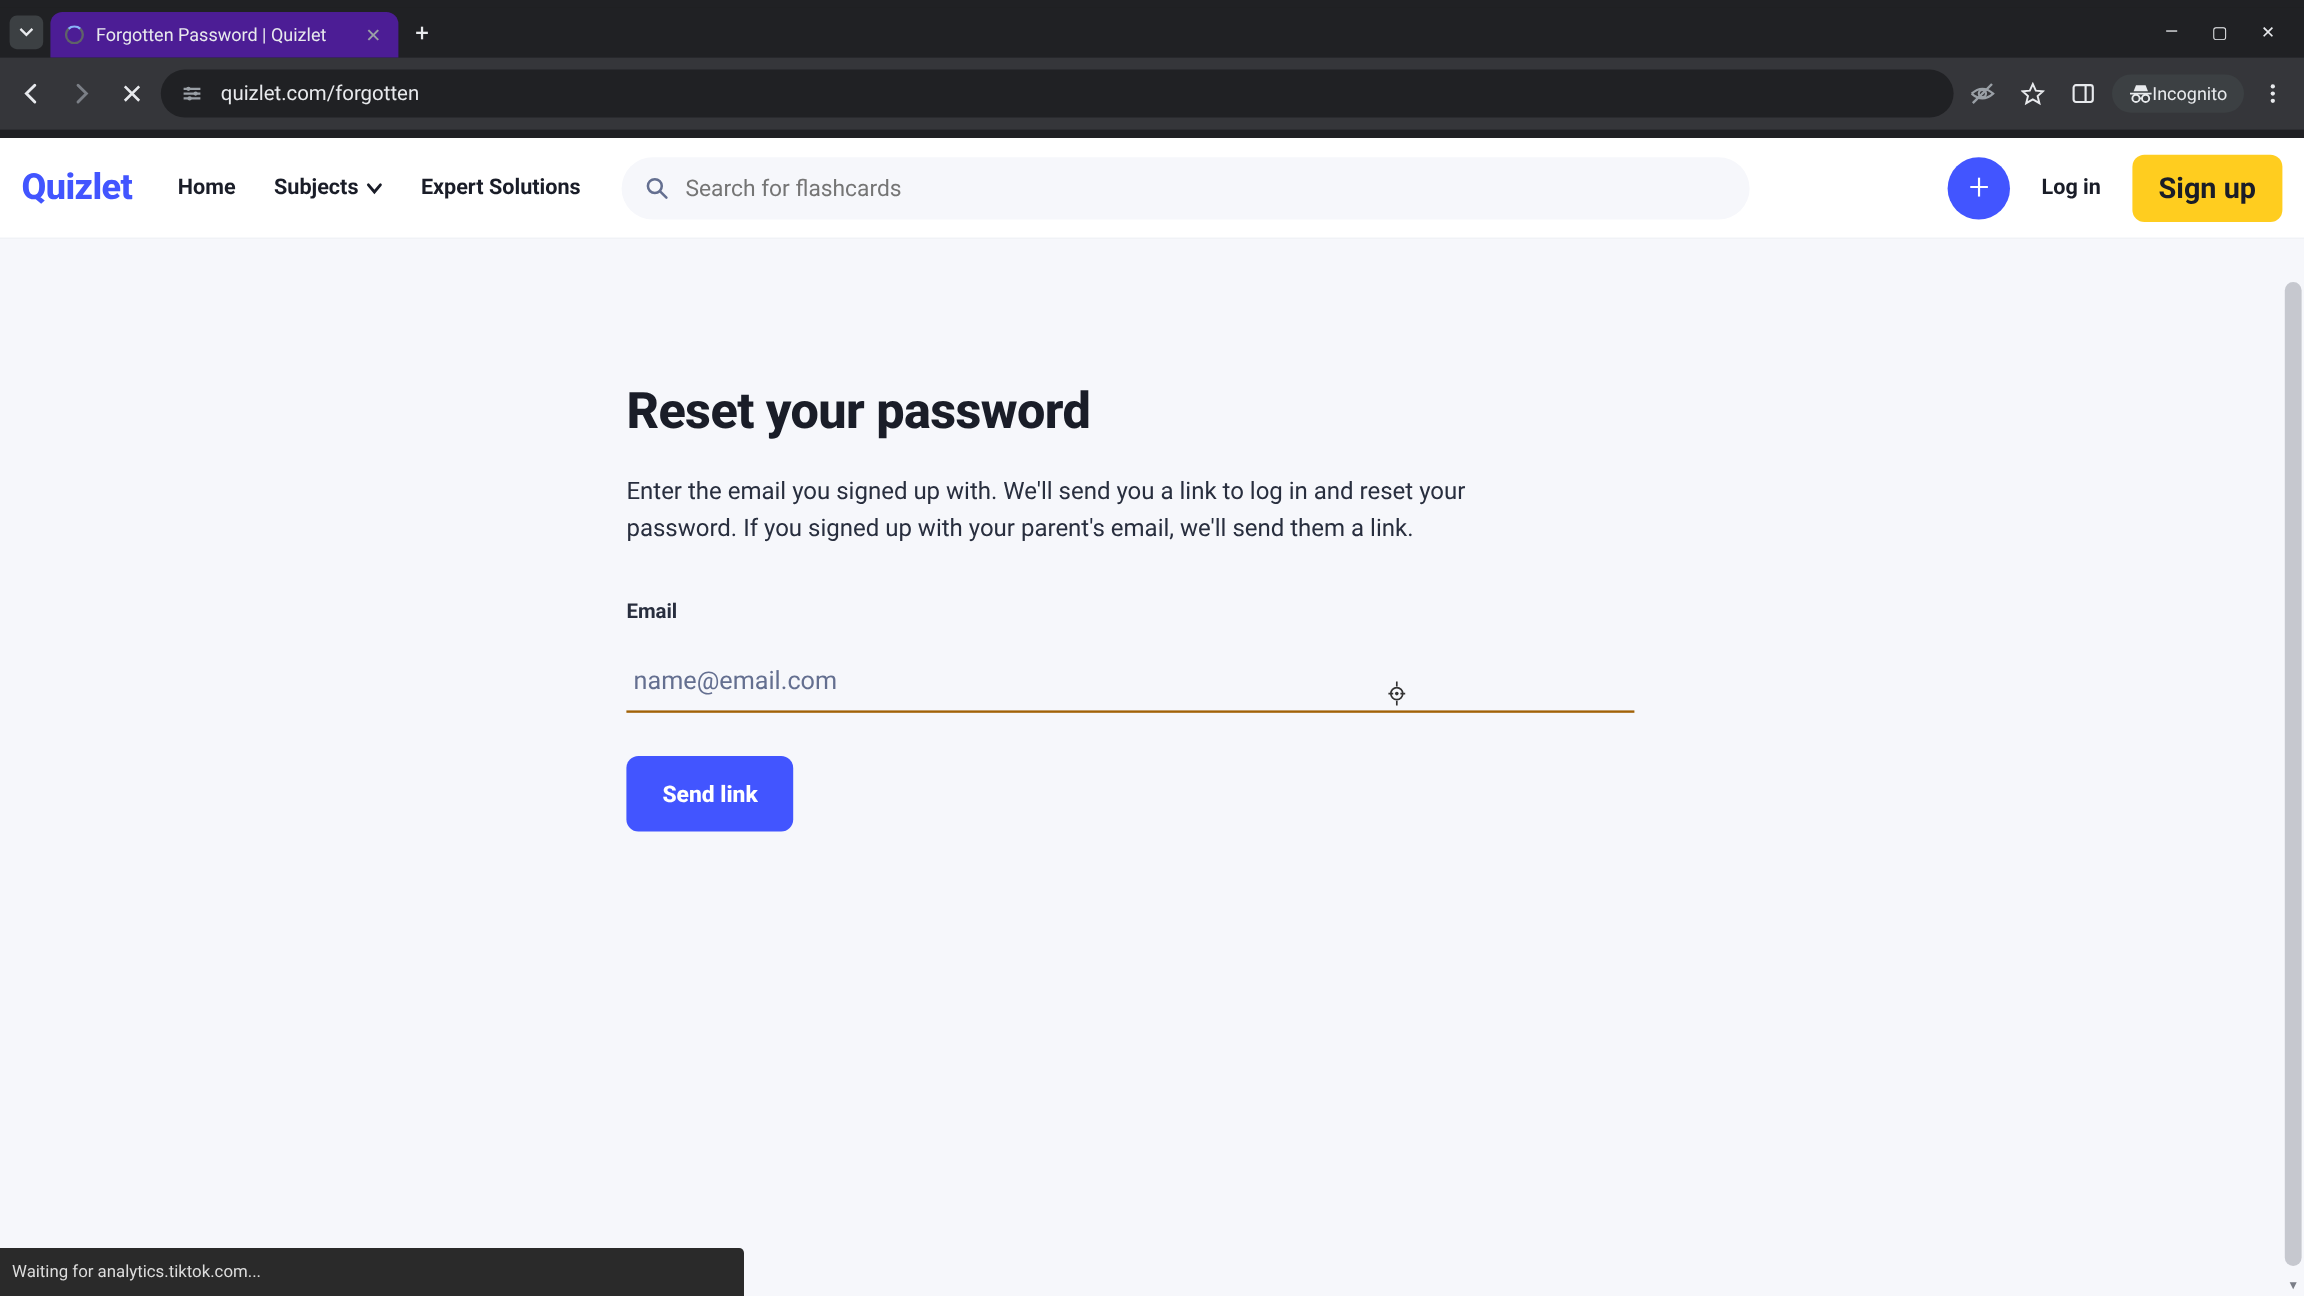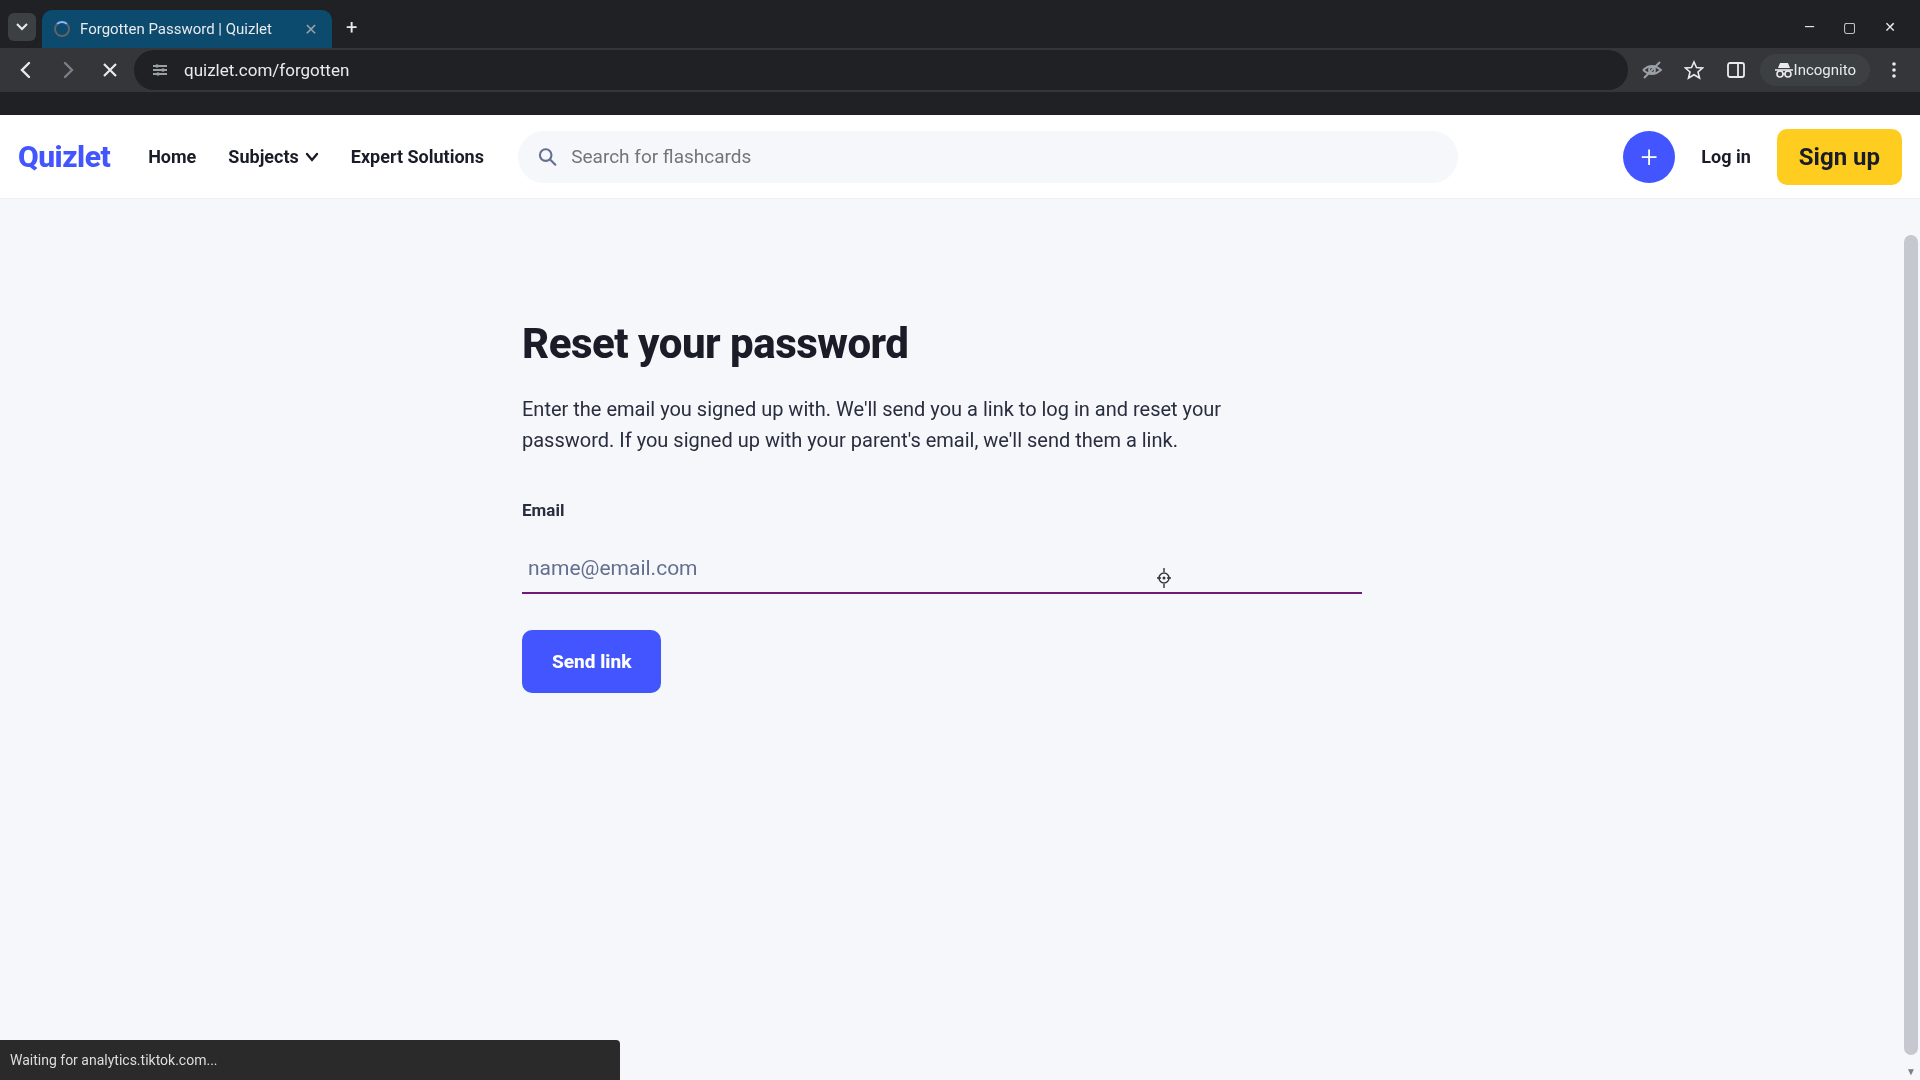--- a/index.html
+++ b/index.html
@@ -3,29 +3,29 @@
 <meta charset="utf-8">
 <style>
 * { margin: 0; padding: 0; box-sizing: border-box; font-family: -apple-system, BlinkMacSystemFont, "Segoe UI", Roboto, Helvetica, Arial, sans-serif; }
 body { width: 1920px; height: 1080px; background: #000; overflow: hidden; position: relative; }
 
 
 .browser-chrome { background: #202124; height: 115px; }
 .titlebar { height: 6px; background: #202124; }
 .tabs-row { display: flex; align-items: center; height: 42px; background: #202124; padding-left: 2px; }
 .tab-dropdown { width: 28px; height: 28px; margin: 0 6px; border-radius: 6px; background: #3c4043; display:flex; align-items:center; justify-content:center; }
-.tab { display: flex; align-items: center; background: #0c4a6e; border-radius: 10px 10px 0 0; padding: 0 12px; height: 38px; width: 290px; gap: 10px; margin-top: 4px; }
+.tab { display: flex; align-items: center; background: #4c1d95; border-radius: 10px 10px 0 0; padding: 0 12px; height: 38px; width: 290px; gap: 10px; margin-top: 4px; }
 .spinner { width: 16px; height: 16px; border: 2px solid #5f6368; border-top-color: #8ab4f8; border-radius: 50%; }
 .tab-title { color: #e8eaed; font-size: 15px; white-space: nowrap; overflow: hidden; flex: 1; }
 .tab-close { color: #9aa0a6; font-size: 16px; width: 18px; text-align:center; }
 .new-tab { color: #e8eaed; font-size: 20px; margin-left: 14px; }
 .window-controls { margin-left: auto; display: flex; gap: 28px; padding-right: 24px; color: #e8eaed; align-items:center; }
 .window-controls span { font-size: 14px; }
 
-.toolbar { display: flex; align-items: center; height: 44px; padding: 0 8px; gap: 6px; background: #35363a; }
+.toolbar { display: flex; align-items: center; height: 60px; padding: 0 8px; gap: 6px; background: #35363a; }
 .nav-btn { width: 36px; height: 36px; display:flex; align-items:center; justify-content:center; color:#9aa0a6; border-radius:50%; }
 .nav-btn.active { color:#e8eaed; }
 .addr-bar { flex: 1; background: #202124; border-radius: 24px; height: 40px; display:flex; align-items:center; padding: 0 16px; gap: 14px; }
 .site-info { width:20px; height:20px; display:flex; align-items:center; justify-content:center; }
 .url-text { color: #e8eaed; font-size: 17px; }
 .tb-icon { width: 36px; height:36px; display:flex; align-items:center; justify-content:center; color:#e8eaed; }
 .incognito-badge { display:flex; align-items:center; gap:0; background:#3c4043; border-radius:20px; padding: 6px 14px; color:#e8eaed; font-size:15px; }
 
 
 .page { position: absolute; top: 115px; left: 0; right: 0; bottom: 0; background: #f6f7fb; overflow:hidden; }
@@ -37,21 +37,21 @@
 .search-box { background: #f6f7fb; border-radius: 28px; height: 52px; display:flex; align-items:center; padding: 0 20px; gap: 14px; max-width: 940px; }
 .search-box input { border:none; background:transparent; font-size: 19px; color:#586380; width:100%; outline:none; }
 .plus-btn { width: 52px; height: 52px; border-radius: 50%; background: #4255ff; display:flex; align-items:center; justify-content:center; color:#fff; font-size: 30px; font-weight:300; margin-left:8px; }
 .login-link { font-weight:700; font-size:18px; color:#1a1d28; padding: 0 18px; }
 .signup-btn { background:#ffcd1f; color:#1a1d28; font-weight:700; font-size:24px; padding: 14px 22px; border-radius:10px; }
 
 .content { padding: 120px 0 0 522px; max-width: 1380px; }
 .heading { font-size: 42px; font-weight: 800; color: #1a1d28; letter-spacing: -0.5px; margin-bottom: 26px; }
 .desc { font-size: 20px; color: #282e3e; line-height: 1.55; max-width: 770px; margin-bottom: 44px; }
 .field-label { font-size: 17px; font-weight:700; color:#282e3e; margin-bottom: 24px; }
-.email-input { width: 840px; border:none; border-bottom: 2px solid #701a75; background:transparent; font-size: 21px; padding: 12px 6px; color:#1a1d28; outline:none; }
+.email-input { width: 840px; border:none; border-bottom: 2px solid #a16207; background:transparent; font-size: 21px; padding: 12px 6px; color:#1a1d28; outline:none; }
 .email-input::placeholder { color:#646f90; }
 .submit-btn { margin-top: 36px; background:#4255ff; color:#fff; font-weight:800; font-size:19px; padding: 20px 30px; border:none; border-radius:10px; }
 
 .status-bar { position:absolute; bottom:0; left:0; background:#2a2a2a; color:#ddd; font-size:14px; padding: 4px 10px; height: 40px; display:flex; align-items:center; border-top-right-radius:4px; min-width:620px; }
 
 .cursor { position:absolute; left:1155px; top:567px; font-size:17px; color:#222; pointer-events:none; }
 
 .scrollbar-track { position:absolute; top:115px; right:0; bottom:0; width:18px; background:#f6f7fb; }
 .scrollbar-thumb { position:absolute; top:5px; left:2px; right:2px; height: 820px; background:#c6c8cf; border-radius:8px; }
 .scrollbar-up, .scrollbar-down { position:absolute; left:0; right:0; height:18px; display:flex; align-items:center; justify-content:center; color:#7a7d87; font-size:10px;}

